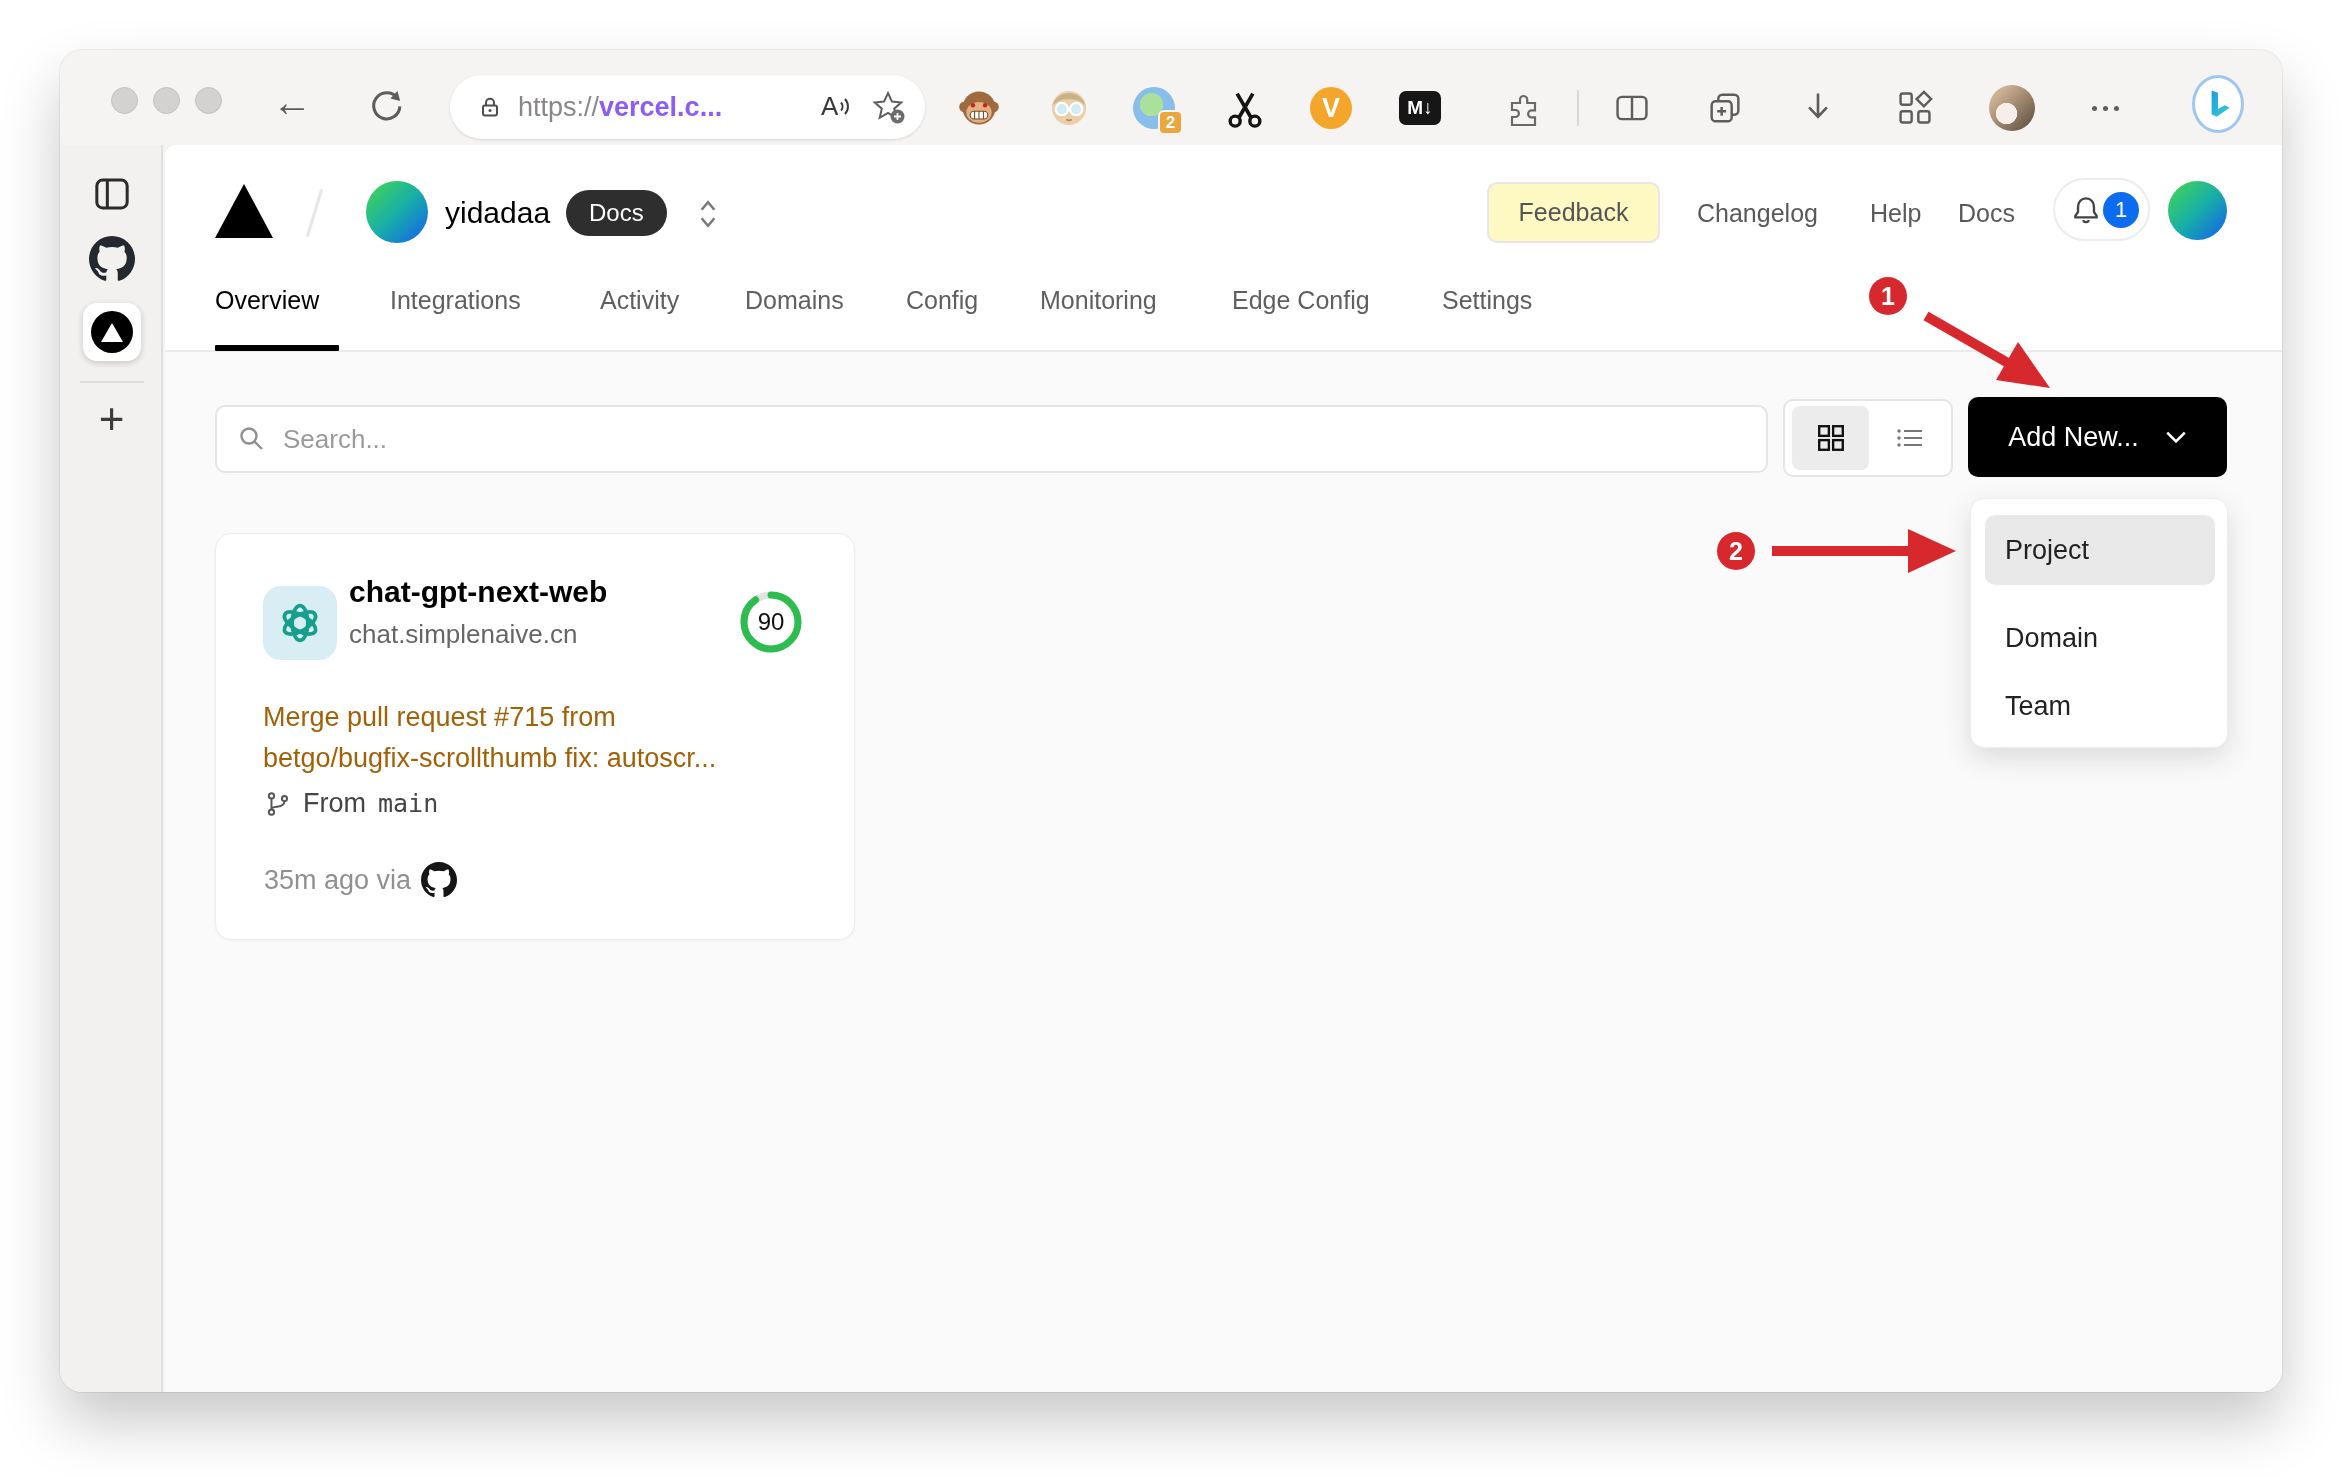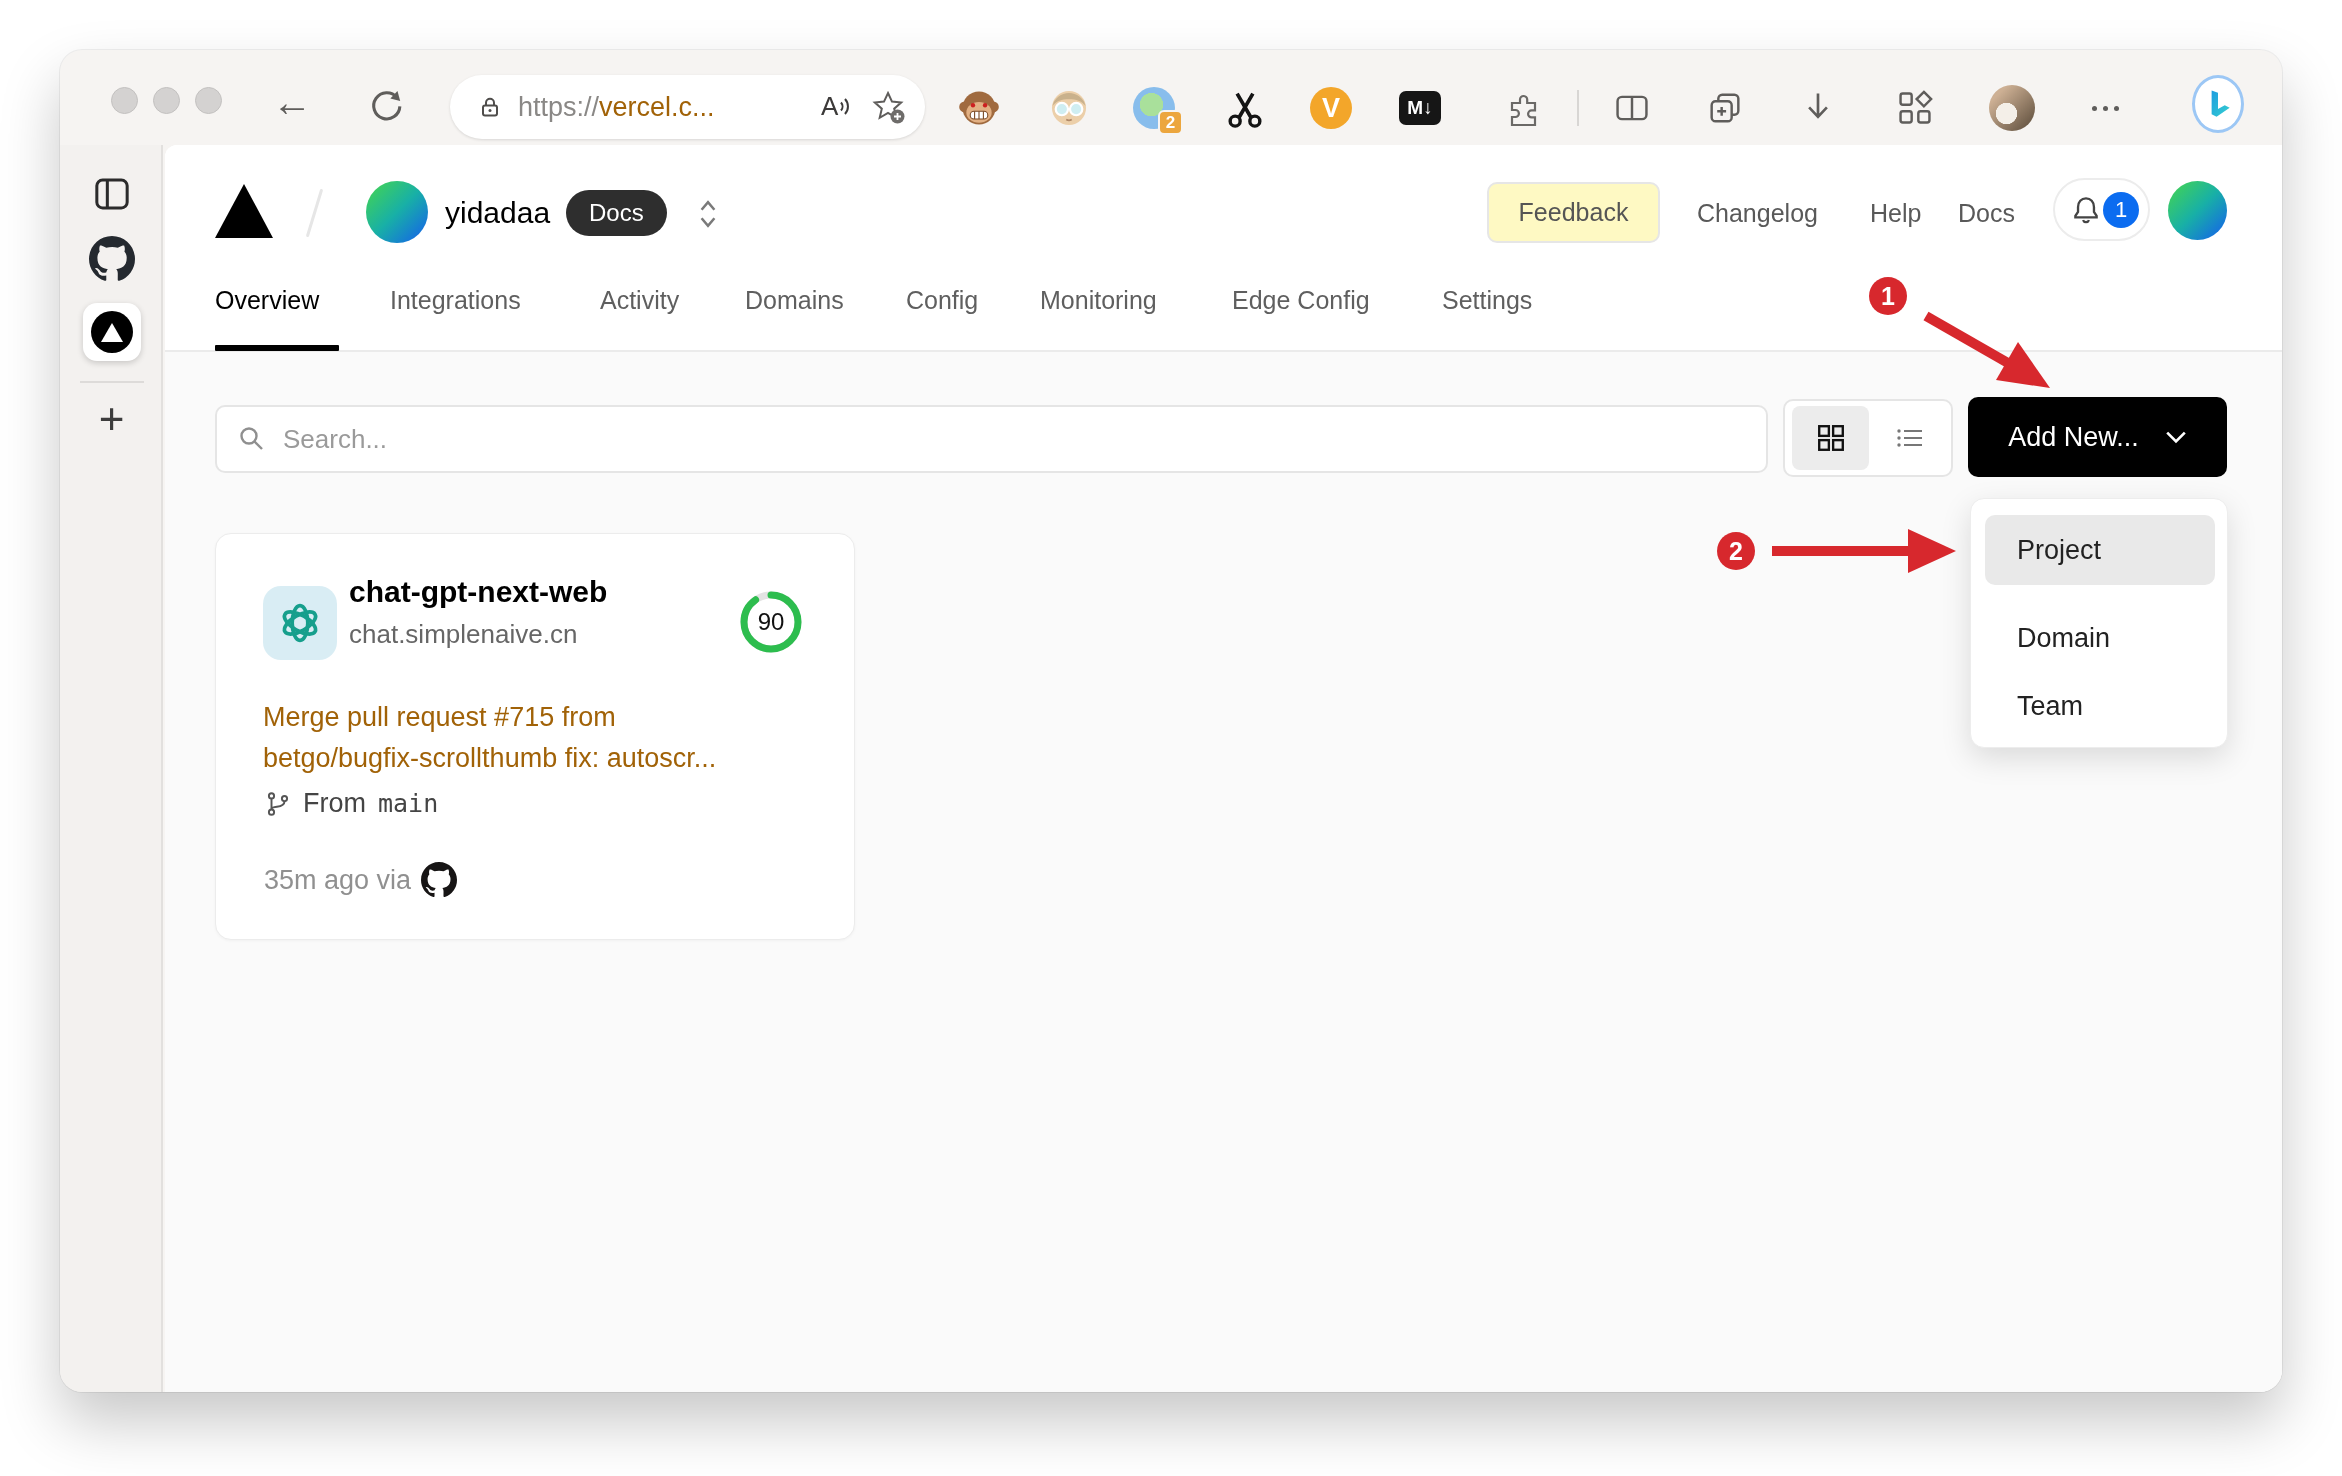--- a/index.html
+++ b/index.html
@@ -14,21 +14,21 @@
   
   .tlight { position:absolute; top:37px; width:27px; height:27px; border-radius:50%; background:#d4d2d1; border:1px solid #c3c1c0; }
   .navglyph { position:absolute; top:30px; font-size:40px; color:#5f5d5b; }
   .urlbar {
     position:absolute; left:390px; top:25px; width:475px; height:64px;
     background:#fff; border-radius:32px; box-shadow:0 1px 3px rgba(0,0,0,.12);
     display:flex; align-items:center;
   }
   .urltext { font-size:27px; white-space:nowrap; }
   .url-scheme { color:#8a8886; }
-  .url-host { color:#a16207; font-weight:400; }
+  .url-host { color:#8b5cf6; font-weight:700; }
   .extslot { position:absolute; top:36px; width:44px; height:44px; display:flex; align-items:center; justify-content:center; }
   .tooliconslot { position:absolute; top:32px; width:52px; height:52px; display:flex; align-items:center; justify-content:center; }
   .md-badge { width:42px; height:34px; border-radius:7px; background:#161616; color:#fff; font-weight:700; font-size:19px; display:flex; align-items:center; justify-content:center; }
   .vc-badge { width:42px; height:42px; border-radius:50%; background:#f3a62a; color:#fff; font-weight:700; font-size:27px; display:flex; align-items:center; justify-content:center; }
   .proxy-badge { position:relative; width:42px; height:42px; border-radius:50%; background:radial-gradient(circle at 44% 42%, #a9e09b 0 34%, #88bdec 35%); }
   .proxy-count { position:absolute; right:-8px; bottom:-6px; width:25px; height:25px; border-radius:6px; background:#eca63e; color:#fff; font-size:17px; font-weight:700; display:flex; align-items:center; justify-content:center; border:2px solid #f6f4f2; }
   .cat-avatar { width:46px; height:46px; border-radius:50%;
     background: radial-gradient(circle at 38% 62%, #f4efe8 0 26%, rgba(0,0,0,0) 27%), linear-gradient(135deg,#cdb094 20%, #6e5c49 85%); }
   .dots3 { display:flex; gap:6px; }
   .dots3 i { width:5px; height:5px; border-radius:50%; background:#5f5d5b; }
@@ -60,21 +60,21 @@
   .searchbar { position:absolute; left:155px; top:355px; width:1553px; height:68px; background:#fff; border:2px solid #e5e5e5; border-radius:10px; display:flex; align-items:center; padding:0 20px; }
   .searchbar input { border:none; outline:none; background:transparent; font-size:26px; color:#333; font-family:"Liberation Sans",sans-serif; flex:1; margin-left:16px; }
   .searchbar input::placeholder { color:#9a9a9a; }
   .viewtoggle { position:absolute; left:1723px; top:349px; width:170px; height:78px; background:#fff; border:2px solid #e5e5e5; border-radius:10px; display:flex; align-items:center; }
   .gridbtn { margin-left:7px; width:77px; height:64px; background:#ececec; border-radius:8px; display:flex; align-items:center; justify-content:center; }
   .listbtn { flex:1; display:flex; align-items:center; justify-content:center; }
   .addnew-btn { position:absolute; left:1908px; top:347px; width:259px; height:80px; background:#000; border-radius:10px; color:#fff; display:flex; align-items:center; justify-content:center; gap:26px; }
   .addnew-label { font-size:27px; font-weight:500; }
   
   .menu { position:absolute; left:1910px; top:448px; width:258px; height:250px; background:#fff; border:1px solid #ededed; border-radius:14px; box-shadow:0 10px 30px rgba(0,0,0,.13); }
-  .menu-item { position:absolute; left:14px; width:230px; height:70px; display:flex; align-items:center; padding-left:32px; font-size:27px; color:#222; border-radius:10px; }
+  .menu-item { position:absolute; left:14px; width:230px; height:70px; display:flex; align-items:center; padding-left:20px; font-size:27px; color:#222; border-radius:10px; }
   .menu-item.hl { background:#e9e9e9; }
   
   .card { position:absolute; left:155px; top:483px; width:640px; height:407px; background:#fff; border:1px solid #ececec; border-radius:16px; box-shadow:0 1px 3px rgba(0,0,0,.04); }
   .ai-tile { position:absolute; left:47px; top:52px; width:74px; height:74px; border-radius:18px; background:#d9edf4; display:flex; align-items:center; justify-content:center; }
   .card-title { position:absolute; left:133px; top:41px; font-size:30px; font-weight:700; color:#000; }
   .card-domain { position:absolute; left:133px; top:85px; font-size:26px; color:#666; }
   .ring-num { font-size:24px; font-weight:500; fill:#111; font-family:"Liberation Sans",sans-serif; }
   .commit { position:absolute; left:47px; font-size:27px; color:#a16207; line-height:34px; }
   .branchrow { position:absolute; left:49px; top:254px; display:flex; align-items:center; gap:12px; font-size:27px; color:#444; }
   .mono { font-family:"DejaVu Sans Mono", monospace; font-size:25px; }

